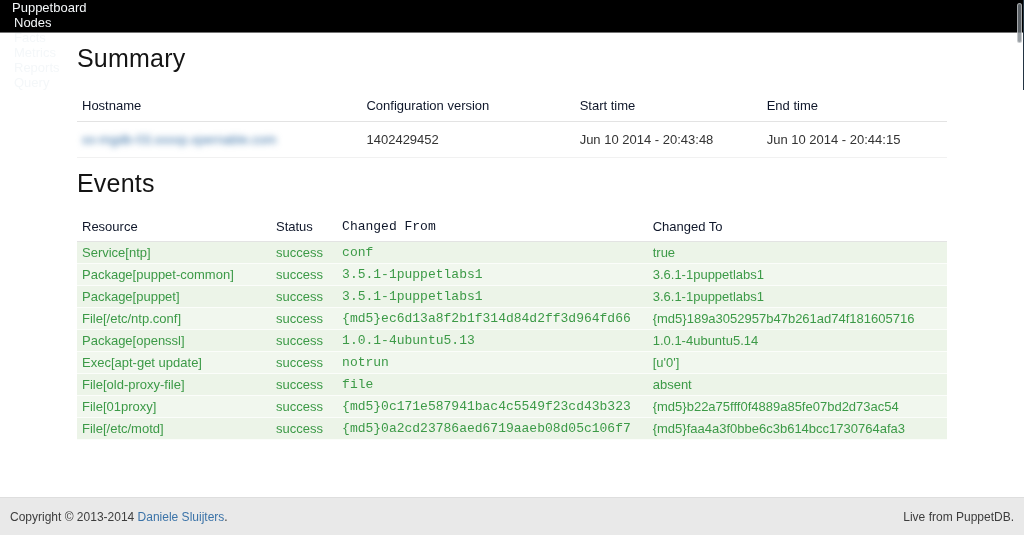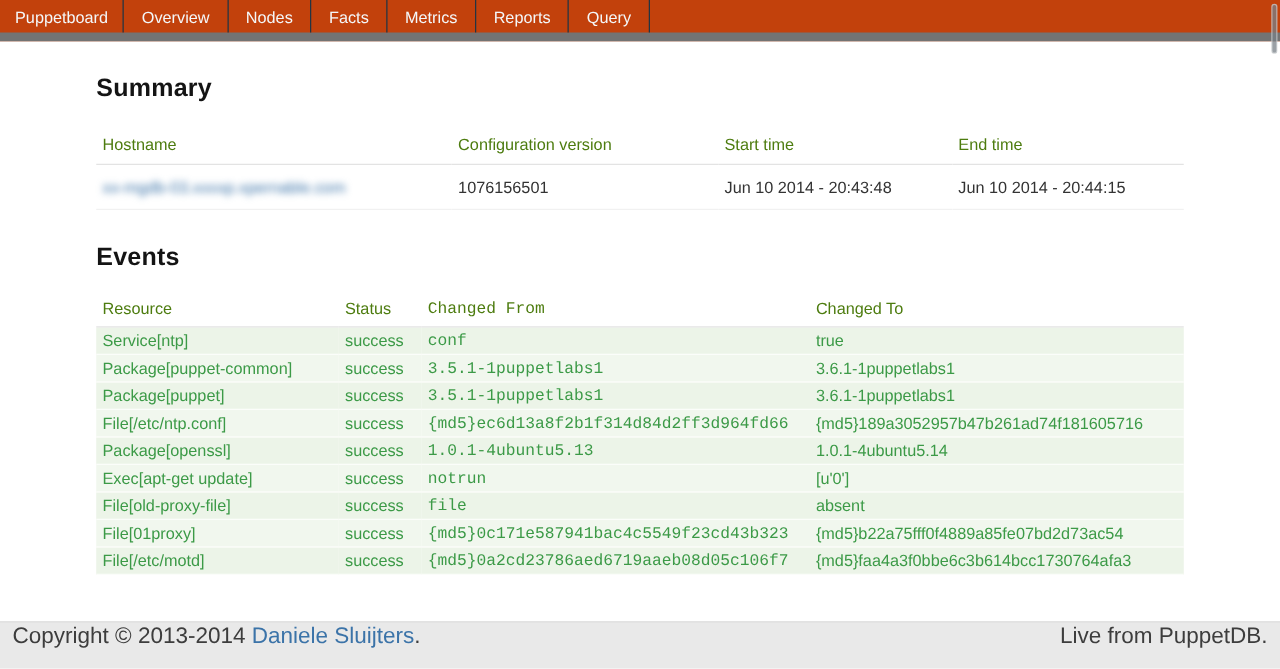--- a/index.html
+++ b/index.html
@@ -6,54 +6,55 @@
   html, body {
     width: 1024px; height: 535px;
     background: #ffffff;
     font-family: "Liberation Sans", sans-serif;
     overflow: hidden;
     position: relative;
   }
   
   .navbar {
     height: 33px;
-    background: #c2410c;
-    border-bottom: 7px solid #737373;
+    background: #000000;
+    border-bottom: 1px solid #737373;
     display: flex;
     align-items: stretch;
+    flex-direction: column;
   }
   .nav-item {
     display: flex;
     align-items: center;
     padding: 0 14px;
     color: #f4f7f9;
     font-size: 13px;
     border-right: 1px solid #233442;
     cursor: pointer;
     white-space: nowrap;
   }
   .nav-item.brand { padding: 0 12px; }
   
   .container {
     width: 870px;
     margin: 0 auto;
   }
   h1.section-heading {
-    font-size: 20px;
-    font-weight: 700;
+    font-size: 25px;
+    font-weight: 400;
     color: #141414;
-    margin-top: 27px;
+    margin-top: 11px;
     letter-spacing: 0.2px;
   }
   
   table { width: 100%; border-collapse: collapse; font-size: 13px; }
   th {
     text-align: left;
     font-weight: 400;
-    color: #4d7c0f;
+    color: #0f172a;
     padding: 9px 5px 8px 5px;
     border-bottom: 1px solid #e3e3e3;
   }
   .summary-table { margin-top: 16px; }
   .summary-table td {
     padding: 10px 5px;
     color: #333;
     border-bottom: 1px solid #f1f1f1;
   }
   .summary-table .col-hostname   { width: 32.7%; }
@@ -82,43 +83,42 @@
   .events-table .col-changed_to   { width: 34.4%; }
   
   .footer {
     position: absolute;
     left: 0; bottom: 0;
     width: 100%;
     height: 38px;
     background: #e9e9e9;
     border-top: 1px solid #dedede;
     display: flex;
-    align-items: flex-start;
+    align-items: center;
     justify-content: space-between;
     padding: 0 10px;
-    font-size: 18px;
+    font-size: 12px;
     color: #3d3d3d;
   }
   .footer a { color: #3b73a8; text-decoration: none; cursor: pointer; }
   
   .scrollbar-thumb {
     position: absolute;
     top: 3px; right: 2px;
     width: 5px; height: 40px;
     border-radius: 3px;
     background: rgba(120,128,135,0.75);
     border: 1px solid rgba(255,255,255,0.45);
   }
 </style>
 </head>
 <body>
 
 <nav class="navbar">
   <div class="nav-item brand">Puppetboard</div>
-  <div class="nav-item">Overview</div>
   <div class="nav-item">Nodes</div>
   <div class="nav-item">Facts</div>
   <div class="nav-item">Metrics</div>
   <div class="nav-item">Reports</div>
   <div class="nav-item">Query</div>
 </nav>
 
 <div class="container">
 
   <h1 class="section-heading">Summary</h1>
@@ -130,21 +130,21 @@
         <th class="col-configver">Configuration version</th>
         <th class="col-starttime">Start time</th>
         <th class="col-endtime">End time</th>
       </tr>
     </thead>
     <tbody>
       <tr>
         <td class="col-hostname">
           <a class="hostname-link">xx-mgdb-03.xxxxp.xpernable.com</a>
         </td>
-        <td class="col-configver">1076156501</td>
+        <td class="col-configver">1402429452</td>
         <td class="col-starttime">Jun 10 2014 - 20:43:48</td>
         <td class="col-endtime">Jun 10 2014 - 20:44:15</td>
       </tr>
     </tbody>
   </table>
 
   <h1 class="section-heading">Events</h1>
 
   <table class="events-table">
     <thead>

